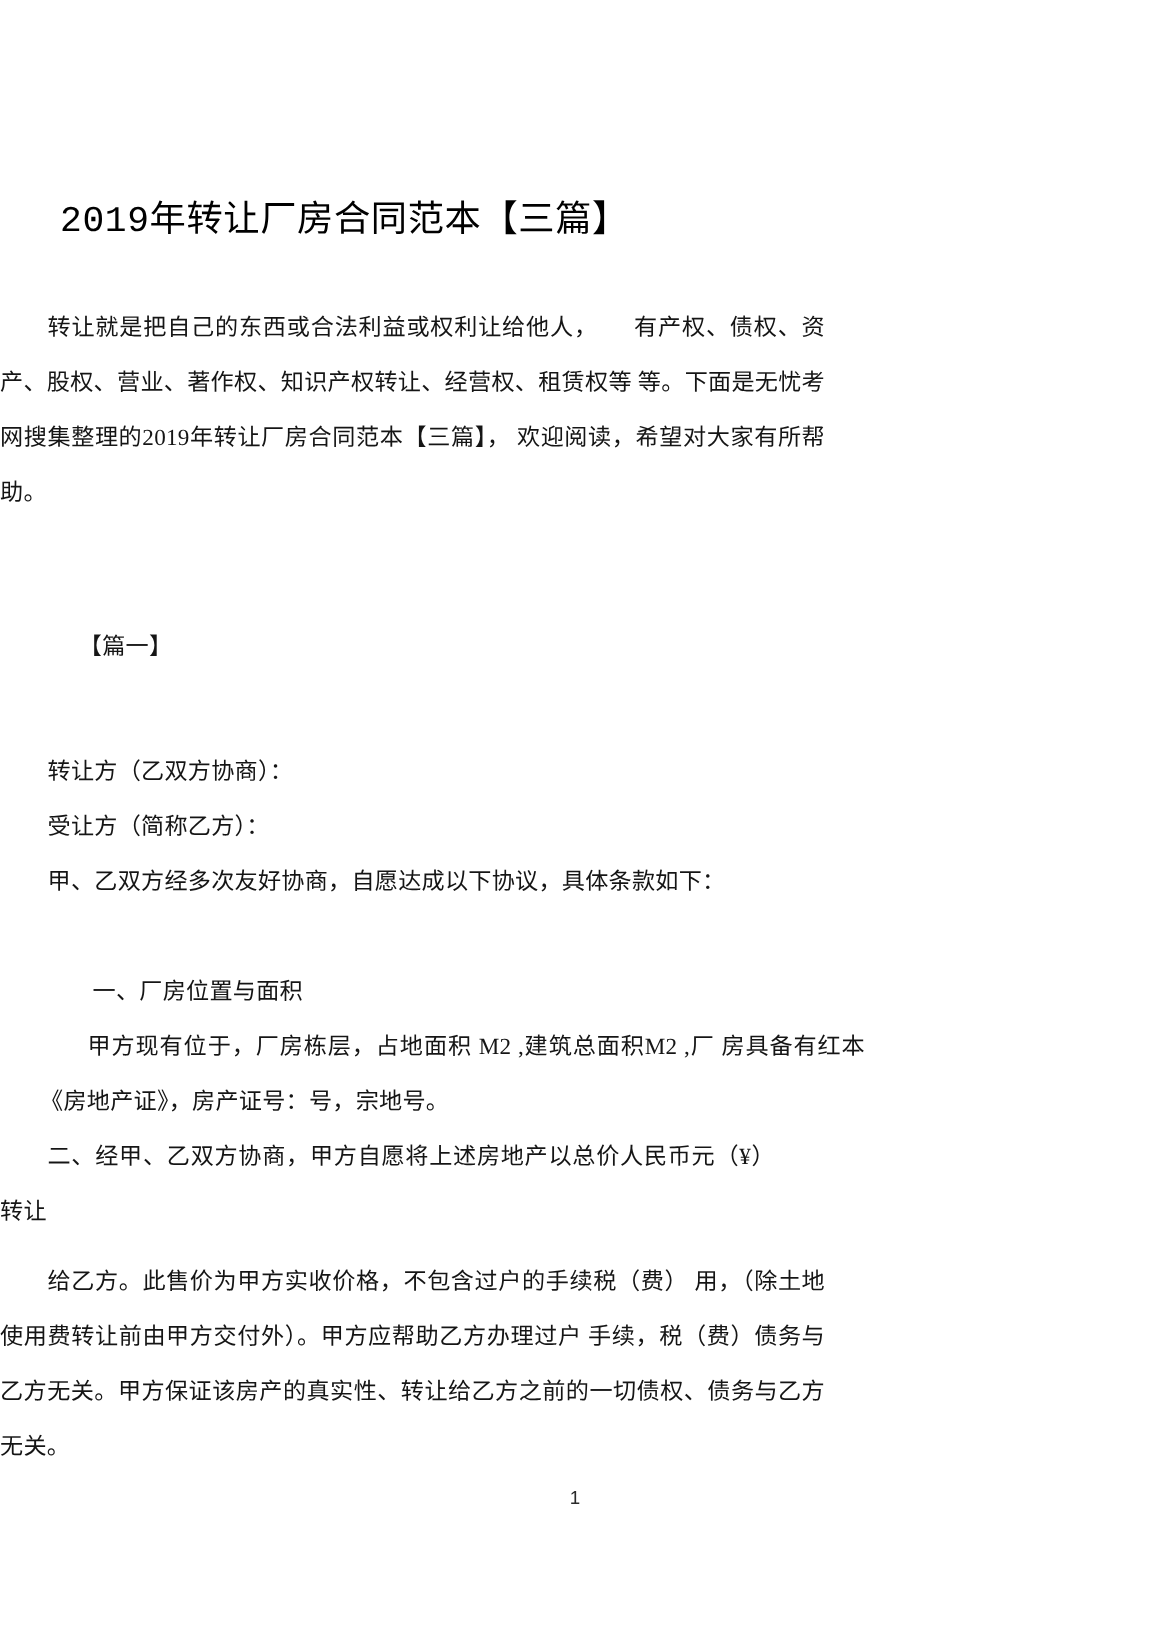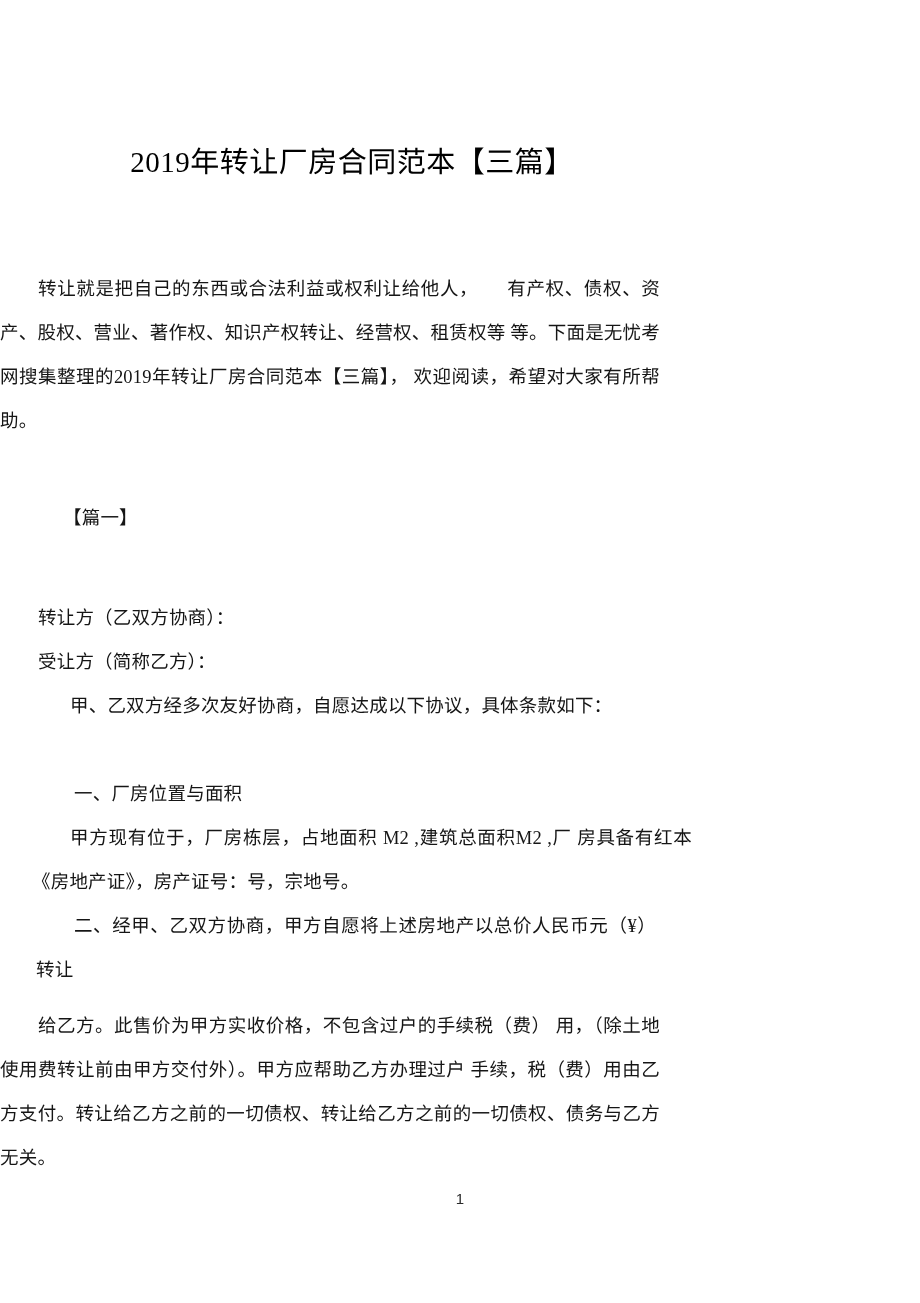--- a/index.html
+++ b/index.html
@@ -15,34 +15,33 @@
   .page {
     position: relative;
     width: 920px;
     height: 1303px;
     background: #ffffff;
     overflow: hidden;
     box-sizing: border-box;
   }
   
   .doc-title {
-    margin: 0;
+    margin: 16px;
     padding: 0;
     position: absolute;
     left: 32px;
     top: 142px;
     width: 640px;
-    font-family: Liberation Serif, serif;
+    font-family: Liberation Mono, monospace;
     font-size: 29px;
     font-weight: 400;
     line-height: 40px;
     letter-spacing: 0.5px;
     white-space: nowrap;
     color: #000000;
-    text-align: center;
   }
   
   .para {
     position: absolute;
     left: 0;
     width: 660px;
     font-size: 18.5px;
     line-height: 44px;
     text-align: justify;
     text-justify: inter-ideograph;
@@ -65,33 +64,33 @@
     color: #2a2a2a;
   }
 </style>
 </head>
 <body>
 
 <div class="page">
 
   <h1 class="doc-title">2019年转让厂房合同范本【三篇】</h1>
 
-  <p class="para indent2" style="top: 248px;">转让就是把自己的东西或合法利益或权利让给他人，　　有产权、债权、资产、股权、营业、著作权、知识产权转让、经营权、租赁权等 等。下面是无忧考网搜集整理的2019年转让厂房合同范本【三篇】， 欢迎阅读，希望对大家有所帮助。</p>
+  <p class="para indent2" style="top: 222px;">转让就是把自己的东西或合法利益或权利让给他人，　　有产权、债权、资产、股权、营业、著作权、知识产权转让、经营权、租赁权等 等。下面是无忧考网搜集整理的2019年转让厂房合同范本【三篇】， 欢迎阅读，希望对大家有所帮助。</p>
 
   <p class="para indent2" style="top: 477px; padding-left: 25px;">【篇一】</p>
 
   <p class="para indent2" style="top: 577px;">转让方（乙双方协商）：</p>
 
   <p class="para indent2" style="top: 621px;">受让方（简称乙方）：</p>
 
-  <p class="para indent2" style="top: 665px; width: 656px; margin-left: 32px;">甲、乙双方经多次友好协商，自愿达成以下协议，具体条款如下：</p>
+  <p class="para indent2" style="top: 665px; width: 656px;">甲、乙双方经多次友好协商，自愿达成以下协议，具体条款如下：</p>
 
   <p class="para indent2" style="top: 753px; padding-left: 36px;">一、厂房位置与面积</p>
 
   <p class="para indent2" style="top: 797px; width: 660px; margin-left: 32px;">甲方现有位于，厂房栋层，占地面积 M2 ,建筑总面积M2 ,厂 房具备有红本《房地产证》，房产证号：号，宗地号。</p>
 
-  <p class="para indent2" style="top: 885px; width: 620px; margin-left: 36px;">二、经甲、乙双方协商，甲方自愿将上述房地产以总价人民币元（¥）转让</p>
+  <p class="para indent2" style="top: 885px; width: 620px;">二、经甲、乙双方协商，甲方自愿将上述房地产以总价人民币元（¥）转让</p>
 
-  <p class="para indent2" style="top: 985px; width: 660px;">给乙方。此售价为甲方实收价格，不包含过户的手续税（费） 用，（除土地使用费转让前由甲方交付外）。甲方应帮助乙方办理过户 手续，税（费）用由乙方支付。转让给乙方之前的一切债权、转让给乙方之前的一切债权、债务与乙方无关。</p>
+  <p class="para indent2" style="top: 985px; width: 660px;">给乙方。此售价为甲方实收价格，不包含过户的手续税（费） 用，（除土地使用费转让前由甲方交付外）。甲方应帮助乙方办理过户 手续，税（费）债务与乙方无关。甲方保证该房产的真实性、转让给乙方之前的一切债权、债务与乙方无关。</p>
 
   <div class="page-number">1</div>
 
 </div>
 
 </body></html>

